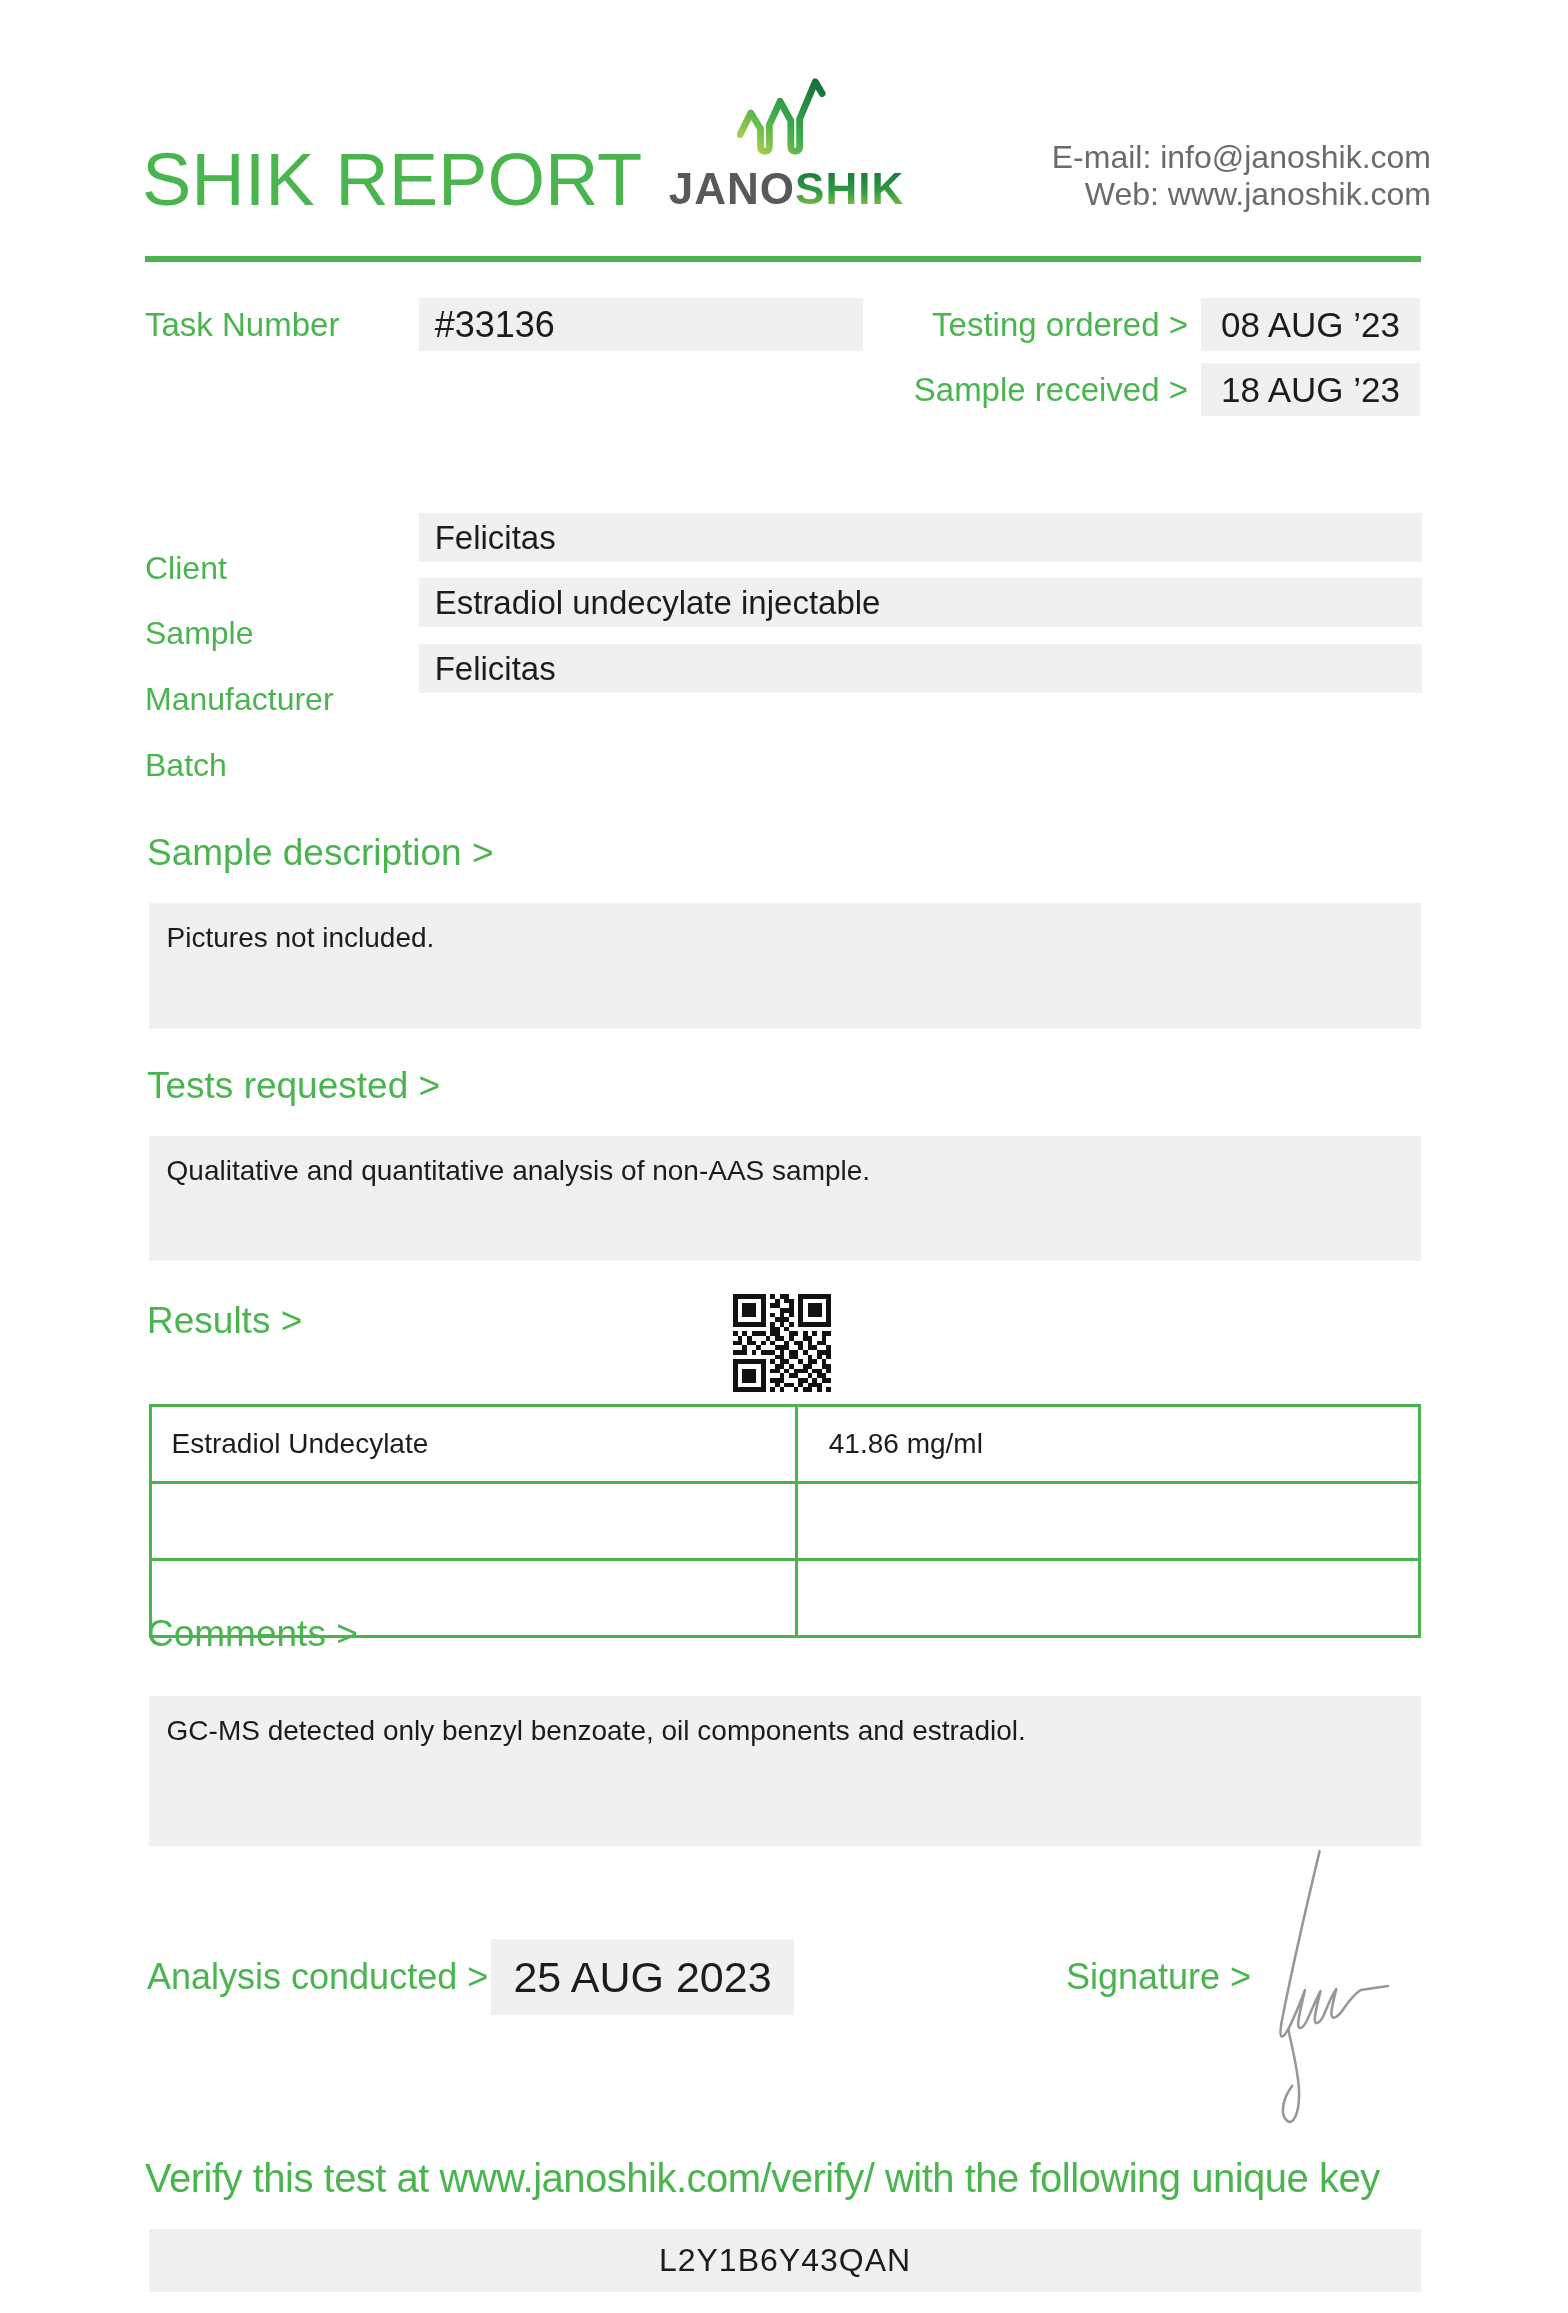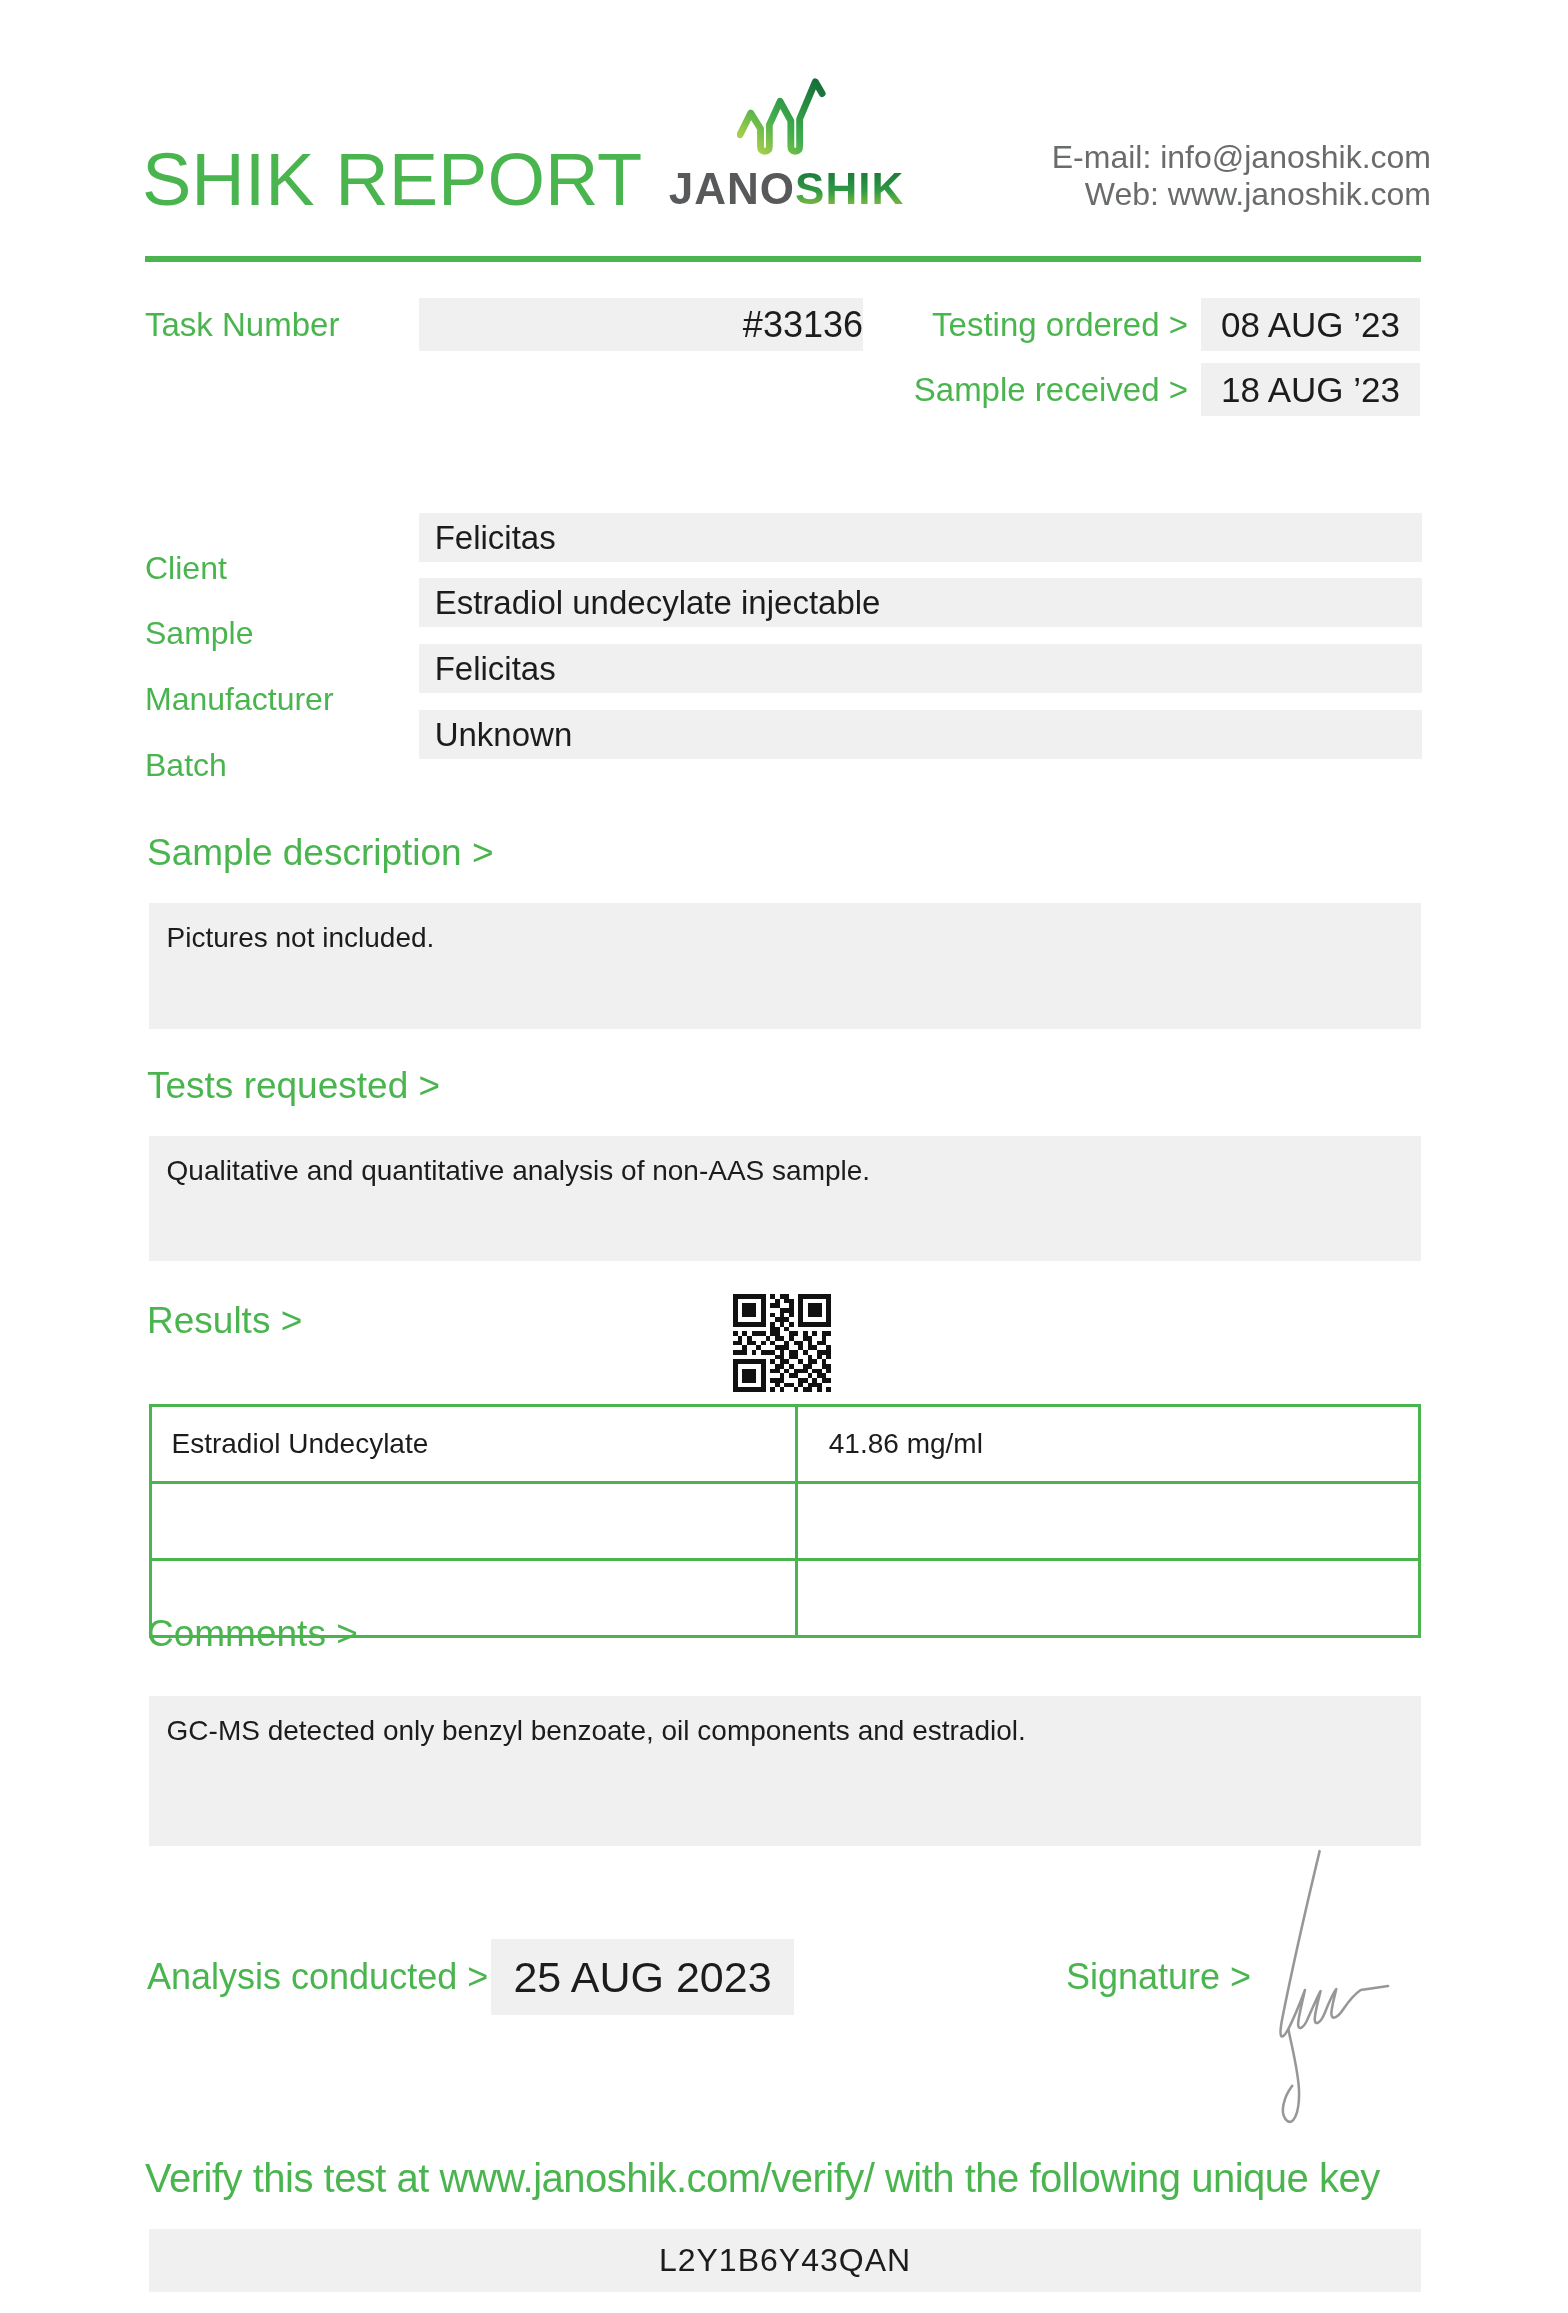--- a/index.html
+++ b/index.html
@@ -20,21 +20,21 @@
     -webkit-background-clip:text;background-clip:text;-webkit-text-fill-color:transparent;
   }
   #contact{right:137px;top:139px;text-align:right;font-size:32px;line-height:37px;color:#696b6d;}
 
   #top-rule{left:145px;top:256px;width:1276px;height:5.9px;background:#4ab54f;}
 
   
   .rowlabel{font-size:33px;color:#4ab54f;white-space:nowrap;}
   .graybox{background:#f0f0f0;}
   #task-label{left:145px;top:298px;line-height:53px;}
-  #task-box{left:419px;top:298px;width:444px;height:53px;text-align:right;}
+  #task-box{left:419px;top:298px;width:444px;height:53px;}
   #task-box span{display:block;font-size:36px;line-height:53px;padding-left:15.7px;}
   #ordered-label{right:380px;top:298px;line-height:53px;}
   #ordered-box{left:1201px;top:298px;width:219px;height:53px;text-align:center;}
   #ordered-box span,#received-box span{display:block;font-size:35px;line-height:53px;}
   #received-label{right:380px;top:363px;line-height:53px;}
   #received-box{left:1201px;top:363px;width:219px;height:53px;text-align:center;}
 
   
   .fieldlabel{left:145px;font-size:32px;color:#4ab54f;line-height:49px;white-space:nowrap;margin-top:31px;}
   .fieldbox{left:419px;width:1003px;height:49px;background:#f0f0f0;}
@@ -119,23 +119,20 @@
   <div class="abs fieldbox" style="top:578px">
     <span>Estradiol undecylate injectable</span>
   </div>
 
   <div class="abs fieldlabel" style="top:644px">Manufacturer</div>
   <div class="abs fieldbox" style="top:644px">
     <span>Felicitas</span>
   </div>
 
   <div class="abs fieldlabel" style="top:710px">Batch</div>
-  <div class="abs fieldbox" style="top:710px">
-    <span>Unknown</span>
-  </div>
 
   <div class="abs secheading" style="top:833px">Sample description &gt;</div>
   <div class="abs secbox" style="top:903px;height:126px">
     <p>Pictures not included.</p>
   </div>
 
   <div class="abs secheading" style="top:1066px">Tests requested &gt;</div>
   <div class="abs secbox" style="top:1136px;height:125px">
     <p>Qualitative and quantitative analysis of non-AAS sample.</p>
   </div>

